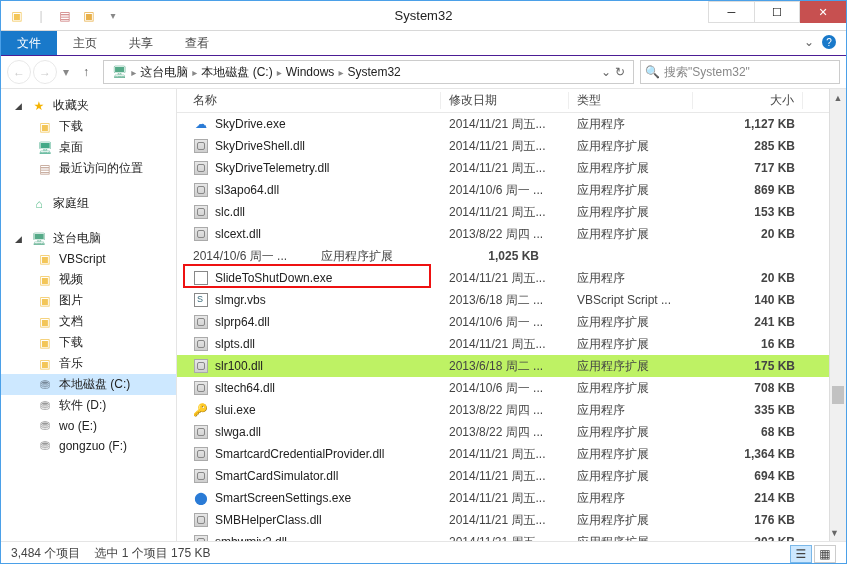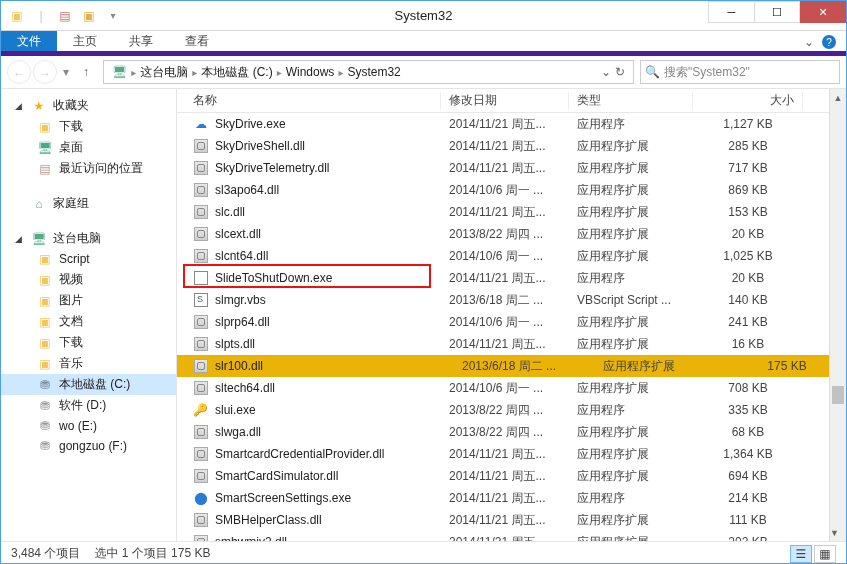--- a/index.html
+++ b/index.html
@@ -4,21 +4,21 @@
 <style>
 * { margin:0; padding:0; box-sizing:border-box; font-family:"Microsoft YaHei","Segoe UI",sans-serif; font-size:12px; }
 body { background:#fff; width:847px; height:564px; border:1px solid #4ba0e8; position:relative; overflow:hidden; }
 .titlebar { height:30px; background:#fff; display:flex; align-items:center; border-bottom:1px solid #d8d8d8; position:relative;}
 .titlebar .qat { display:flex; align-items:center; gap:8px; padding:0 8px;}
 .titlebar .qat .ico { width:16px; height:16px; display:flex; align-items:center; justify-content:center;}
 .titlebar .title { position:absolute; left:0; right:0; text-align:center; font-size:13px; color:#222; pointer-events:none;}
 .winctl { position:absolute; right:0; top:0; display:flex; height:22px;}
 .winctl div { width:46px; height:22px; display:flex; align-items:center; justify-content:center; font-size:11px;}
 .winctl .close-btn { background:#c75050; color:#fff;}
-.menubar { height:25px; background:#fff; display:flex; align-items:stretch; border-bottom:5px solid #4c1d95; position:relative;}
+.menubar { height:25px; background:#fff; display:flex; align-items:stretch; border-bottom:1px solid #4c1d95; position:relative;}
 .menubar .file-tab { background:#1979ca; color:#fff; padding:0 16px; display:flex; align-items:center;}
 .menubar .m { padding:0 16px; display:flex; align-items:center; color:#444;text-align:right;}
 .menubar .chev { position:absolute; right:32px; top:4px; color:#666;}
 .menubar .help { position:absolute; right:10px; top:4px; width:14px; height:14px; border-radius:50%; background:#1979ca; color:#fff; display:flex; align-items:center; justify-content:center; font-size:10px;}
 .toolbar { height:33px; background:#fff; display:flex; align-items:center; border-bottom:1px solid #e5e5e5; padding:0 6px; gap:2px;}
 .navbtn { width:24px; height:24px; border-radius:50%; border:1px solid #ccc; display:flex; align-items:center; justify-content:center; color:#888;}
 .navbtn.gray { opacity:.45;}
 .toolbar .dn { padding:0 4px; color:#888; }
 .toolbar .up { width:22px; height:22px; display:flex; align-items:center; justify-content:center; color:#555;}
 .addrbar { flex:1; height:24px; border:1px solid #ccc; display:flex; align-items:center; margin:0 4px; padding:0 4px;}
@@ -35,25 +35,25 @@
 .nav .it { display:flex; align-items:center; gap:6px; padding:2px 8px 2px 36px; color:#222;}
 .nav .it.sel { background:#cde8ff;}
 .nav .ic { width:16px; height:16px; display:flex; align-items:center; justify-content:center; font-size:12px;}
 .fold { color:#f3c659;}
 .list { flex:1; display:flex; flex-direction:column; position:relative;}
 .cols { height:24px; border-bottom:1px solid #e8e8e8; display:flex; align-items:center; color:#444; padding-left:8px;}
 .cols div { border-right:1px solid #eee; padding:0 8px;}
 .c-name{width:256px;} .c-date{width:128px;} .c-type{width:124px;} .c-size{width:110px; text-align:right;}
 .rows { flex:1; overflow:hidden; position:relative;}
 .row { height:22px; display:flex; align-items:center; padding-left:8px; color:#222;}
-.row.sel { background:#eab308;gap:13px;}
+.row.sel { background:#bef264;}
 .row .nm { width:256px; display:flex; align-items:center; gap:6px; padding:0 8px;}
 .row .dt { width:128px; padding:0 8px; color:#444;}
 .row .tp { width:124px; padding:0 8px; color:#444;}
-.row .sz { width:110px; padding:0 8px; text-align:center; color:#444;}
+.row .sz { width:110px; padding:0 8px; text-align:right; color:#444;font-weight:bold;}
 .row .fic { width:16px; height:16px; display:flex; align-items:center; justify-content:center;}
 .hl { position:absolute; border:2px solid #e11; pointer-events:none;}
 .scroll { position:absolute; right:0; top:0; bottom:0; width:17px; background:#f0f0f0; border-left:1px solid #ddd;}
 .scroll .ab { height:17px; display:flex; align-items:center; justify-content:center; color:#666; font-size:9px;}
 .scroll .track { position:absolute; top:17px; bottom:17px; left:0; right:0;}
 .scroll .thumb { position:absolute; left:2px; right:2px; top:280px; height:18px; background:#c2c2c2;}
 .scroll .bot { position:absolute; bottom:0;}
 .status { height:24px; border-top:1px solid #e5e5e5; display:flex; align-items:center; padding:0 10px; gap:14px; color:#444;}
 .status .view { margin-left:auto; display:flex; gap:2px;}
 .status .vb { width:22px; height:18px; border:1px solid #ccc; display:flex; align-items:center; justify-content:center;}
@@ -147,21 +147,21 @@
         </div>
     </div>
     <div class="group">
       <div class="hd">
           <span class="tw">◢</span>
           <span class="ic" style="color:#5a8">🖥</span>
           <span>这台电脑</span>
         </div>
       <div class="it">
           <span class="ic fold">▣</span>
-          <span>Script</span>
+          <span>VBScript</span>
         </div>
       <div class="it">
           <span class="ic fold">▣</span>
           <span>视频</span>
         </div>
       <div class="it">
           <span class="ic fold">▣</span>
           <span>图片</span>
         </div>
       <div class="it">
@@ -263,26 +263,20 @@
             <span class="fic">
               <span class="dll-ic"></span>
             </span>
             <span>slcext.dll</span>
           </div>
           <div class="dt">2013/8/22 周四 ...</div>
           <div class="tp">应用程序扩展</div>
           <div class="sz">20 KB</div>
         </div>
         <div class="row">
-          <div class="nm">
-            <span class="fic">
-              <span class="dll-ic"></span>
-            </span>
-            <span>slcnt64.dll</span>
-          </div>
           <div class="dt">2014/10/6 周一 ...</div>
           <div class="tp">应用程序扩展</div>
           <div class="sz">1,025 KB</div>
         </div>
         <div class="row">
           <div class="nm">
             <span class="fic">
               <span class="exe-ic"></span>
             </span>
             <span>SlideToShutDown.exe</span>
@@ -404,21 +398,21 @@
         </div>
         <div class="row">
           <div class="nm">
             <span class="fic">
               <span class="dll-ic"></span>
             </span>
             <span>SMBHelperClass.dll</span>
           </div>
           <div class="dt">2014/11/21 周五...</div>
           <div class="tp">应用程序扩展</div>
-          <div class="sz">111 KB</div>
+          <div class="sz">176 KB</div>
         </div>
         <div class="row">
           <div class="nm">
             <span class="fic">
               <span class="dll-ic"></span>
             </span>
             <span>smbwmiv2.dll</span>
           </div>
           <div class="dt">2014/11/21 周五</div>
           <div class="tp">应用程序扩展</div>

